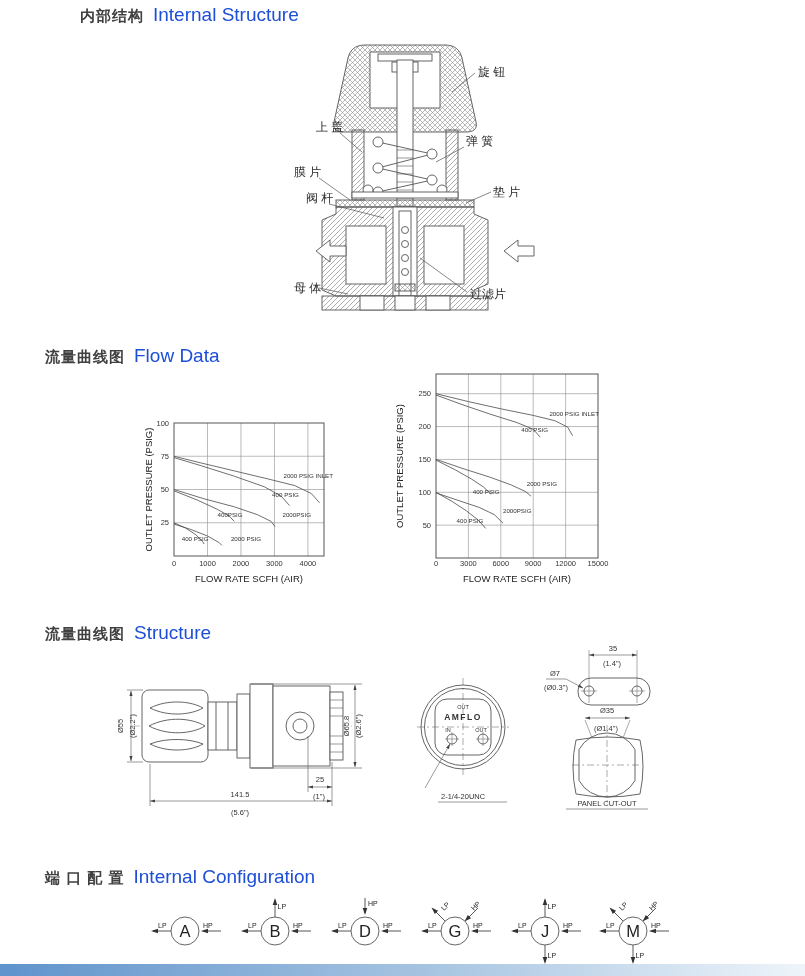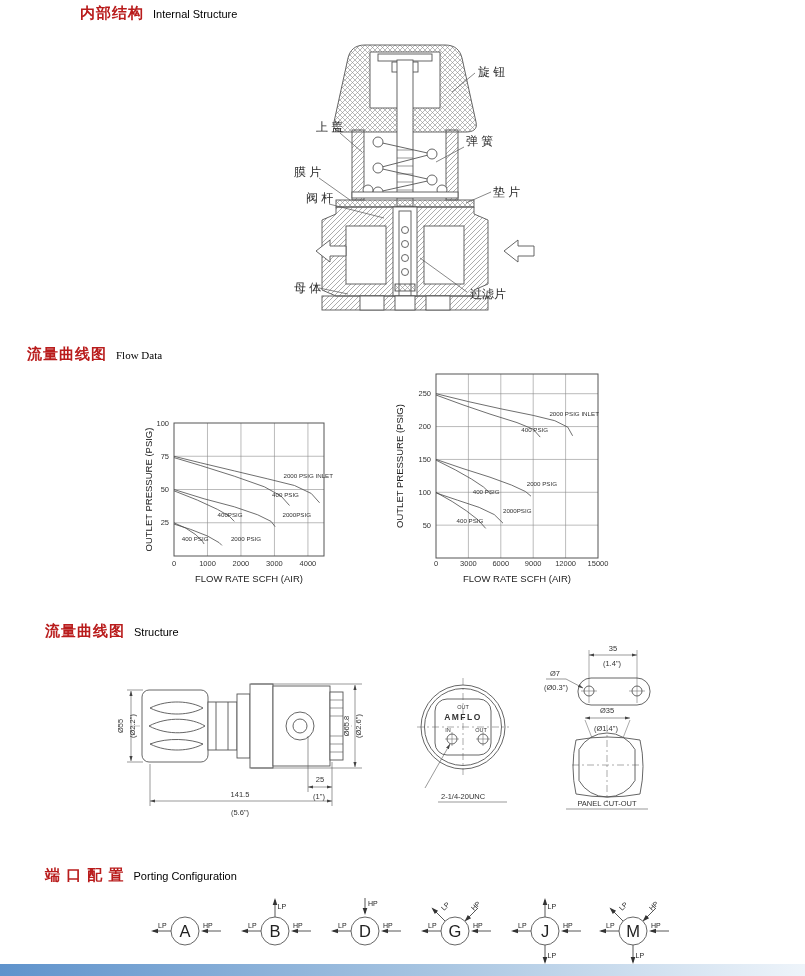--- a/index.html
+++ b/index.html
@@ -1,44 +1,44 @@
 <!DOCTYPE html>
 <html><head>
 <meta charset="utf-8">
 <style>
   html,body{margin:0;padding:0;}
   body{
     width:805px;height:976px;position:relative;overflow:hidden;background:#ffffff;
     font-family:"Liberation Sans","DejaVu Sans",sans-serif;
   }
   .sec-header{position:absolute;white-space:nowrap;}
-  .sec-header .zh{font-size:15px;font-weight:bold;color:#b91c1c;letter-spacing:1px;}
-  .sec-header .en{font-size:11px;color:#000000;margin-left:9px;}
+  .sec-header .zh{font-size:15px;font-weight:bold;color:#404040;letter-spacing:1px;}
+  .sec-header .en{font-size:19px;color:#1d4ed8;margin-left:9px;}
   svg.layer{position:absolute;left:0;top:0;}
   .valve-label{font-size:12px;fill:#2b2b2b;font-weight:500;}
   .dim-num{font-size:7.5px;fill:#333;}
   .dim-cap{font-size:7.5px;fill:#333;}
   .tiny{font-size:5.5px;fill:#333;}
   .logo{font-size:8.5px;font-weight:bold;letter-spacing:1.5px;fill:#333;}
   #footer-bar{position:absolute;left:0;right:0;bottom:0;height:12px;}
 </style>
 </head>
 <body>
 
 <div class="sec-header" style="left:80px;top:4px;">
   <span class="zh">内部结构</span><span class="en">Internal Structure</span>
 </div>
-<div class="sec-header" style="left:27px;top:345px;font-family:Liberation Serif, serif;">
+<div class="sec-header" style="left:45px;top:345px;">
   <span class="zh">流量曲线图</span><span class="en">Flow Data</span>
 </div>
 <div class="sec-header" style="left:45px;top:622px;">
   <span class="zh">流量曲线图</span><span class="en">Structure</span>
 </div>
 <div class="sec-header" style="left:45px;top:866px;">
-  <span class="zh">端 口 配 置</span><span class="en">Porting  Configuration</span>
+  <span class="zh">端 口 配 置</span><span class="en">Internal  Configuration</span>
 </div>
 
 <svg class="layer" width="805" height="976" viewBox="0 0 805 976">
   <defs>
     <pattern id="xh" width="5" height="5" patternUnits="userSpaceOnUse">
       <path d="M0,5 L5,0 M0,0 L5,5" stroke="#8a8a8a" stroke-width="0.6"></path>
     </pattern>
     <pattern id="dg" width="5" height="5" patternUnits="userSpaceOnUse">
       <path d="M0,5 L5,0" stroke="#8a8a8a" stroke-width="0.7"></path>
     </pattern>

